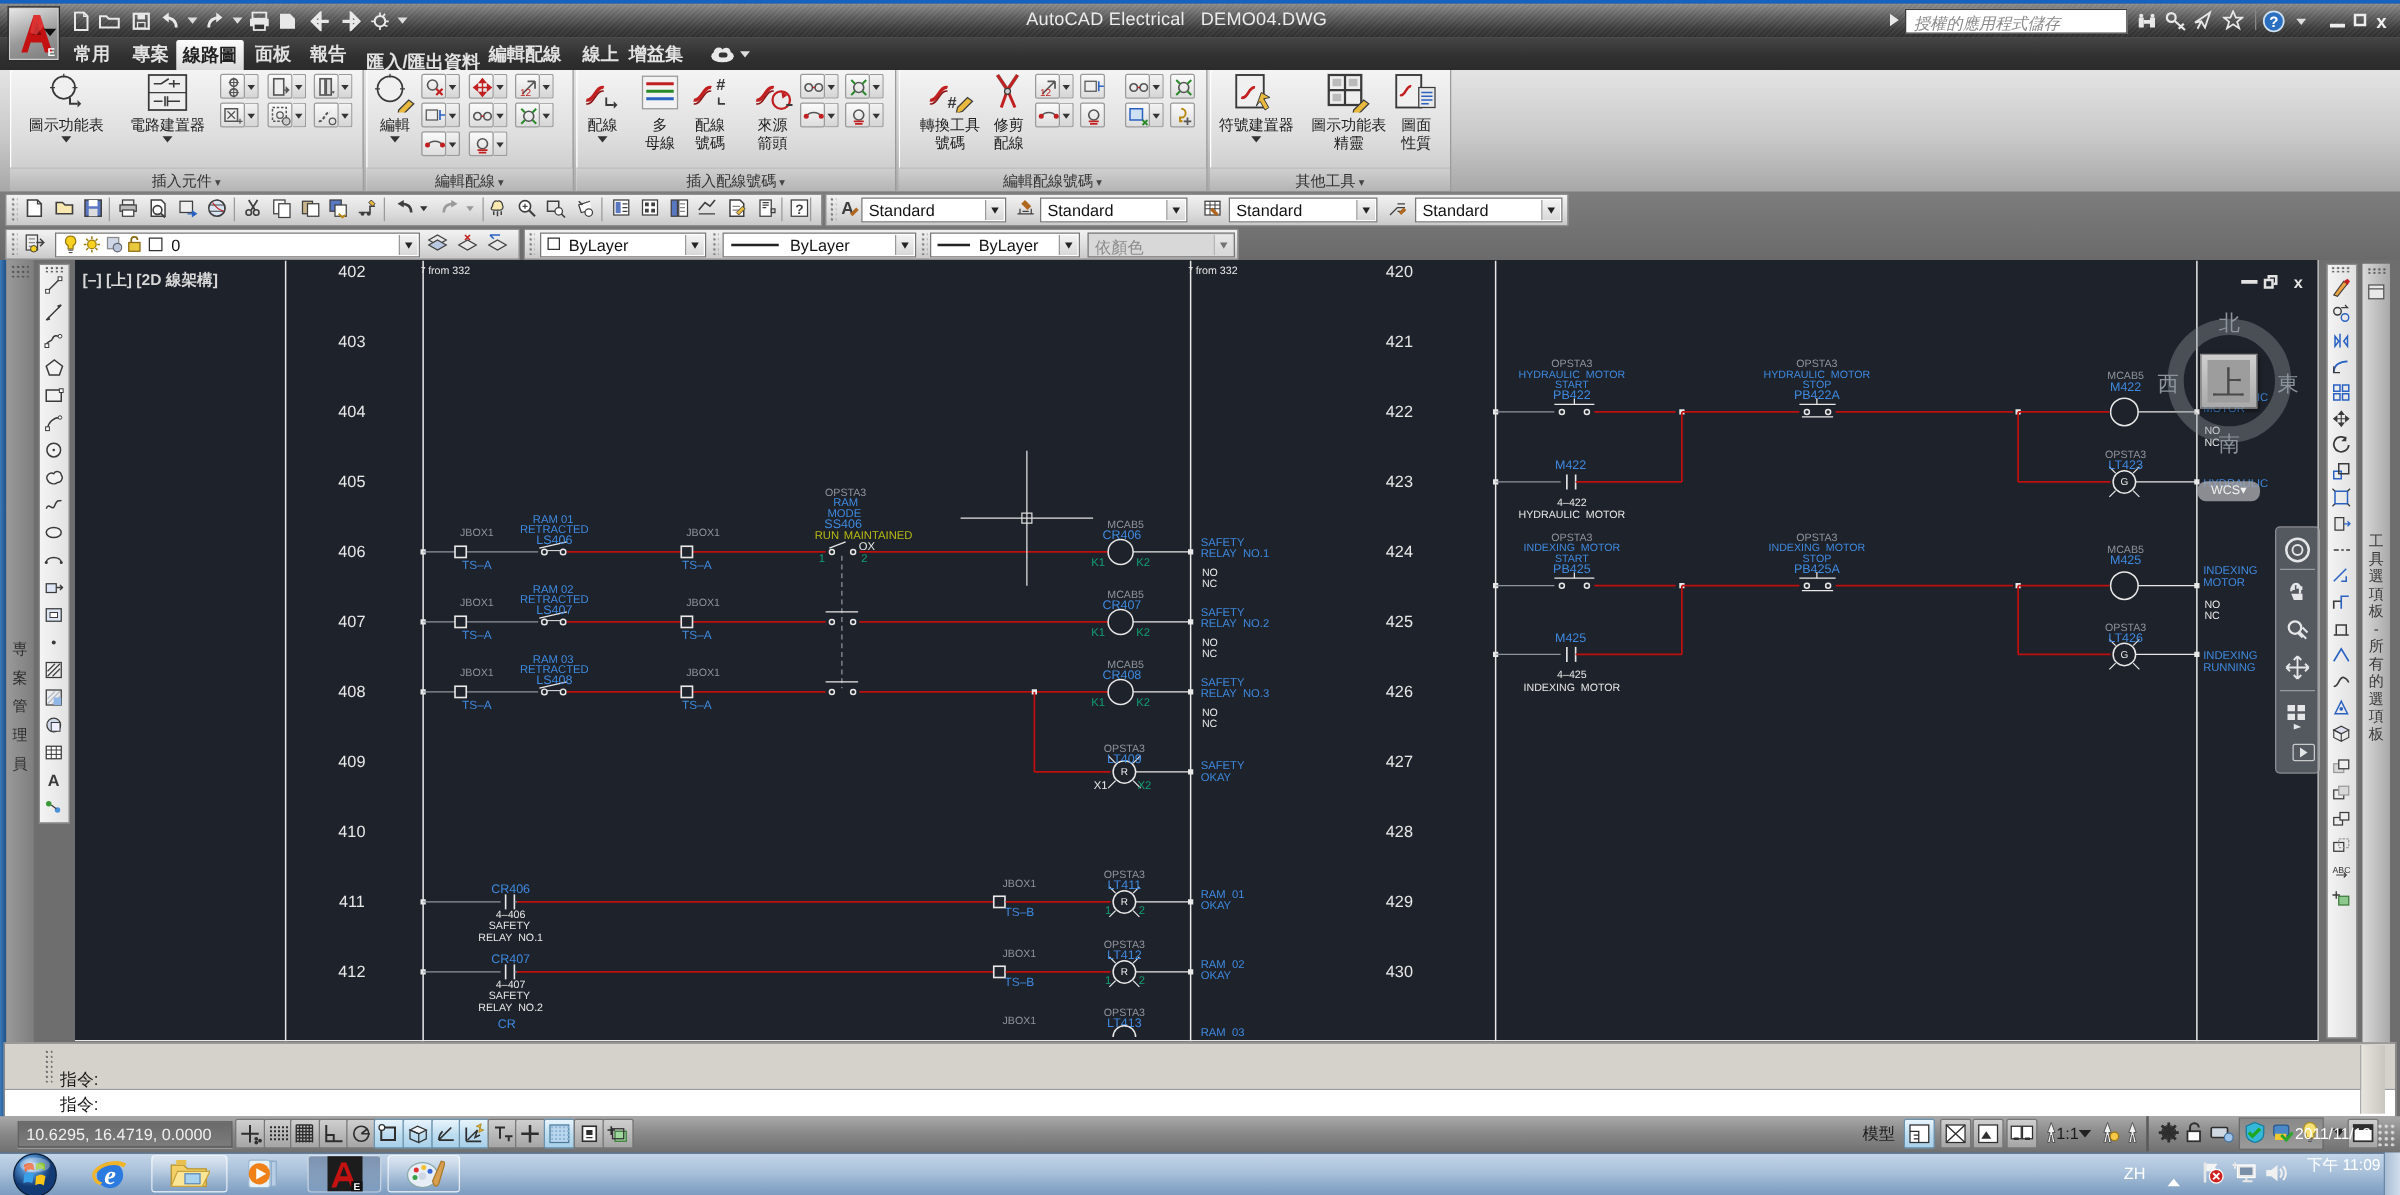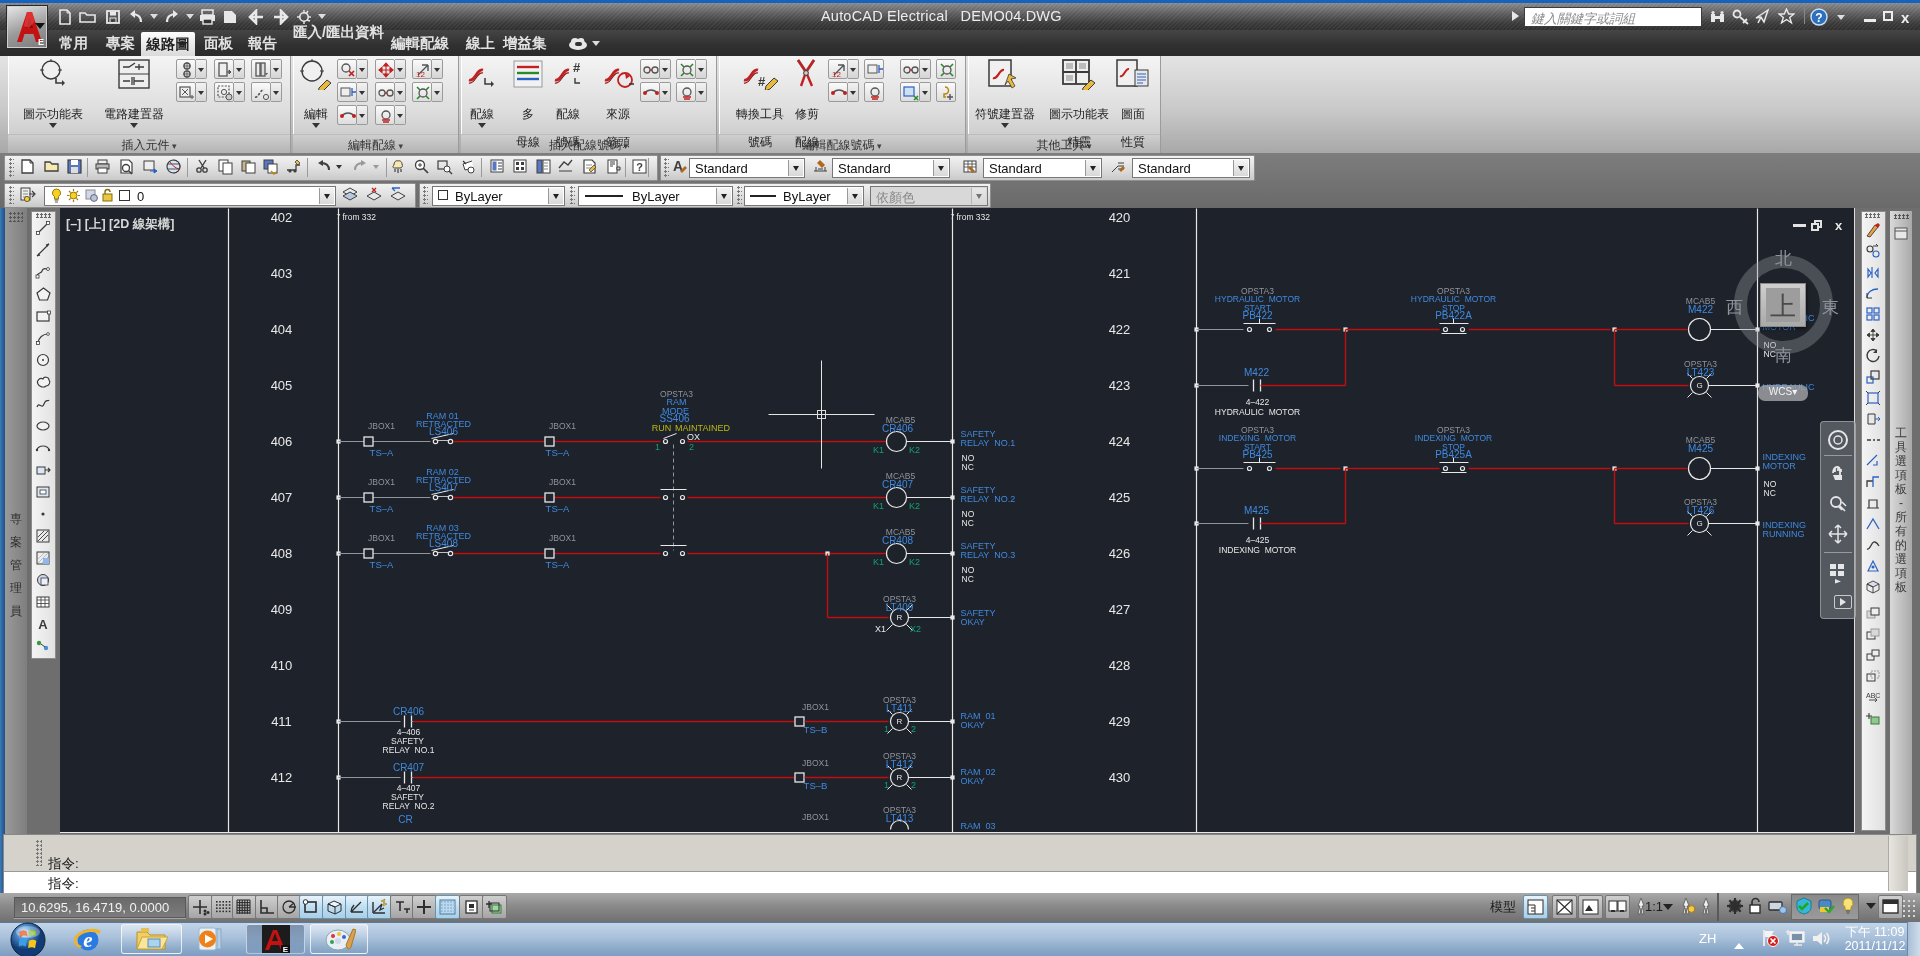--- a/index.html
+++ b/index.html
@@ -24,21 +24,21 @@
 .rtab{position:absolute;top:4px;color:#e2e2e2;font-size:14.5px;font-weight:bold}
 #activetab{left:141px;top:32px;width:54px;height:24px;background:linear-gradient(#fdfdfd,#e8e8e8 60%,#d9d9d9);color:#222;text-align:center;padding-top:3px;font-size:14.5px;font-weight:bold;border-radius:2px 2px 0 0}
 
 #ribbon{left:0;top:56px;width:1920px;height:97px;background:linear-gradient(#e4e4e4,#c9c9c9 55%,#a8a8a8)}
 #ribbon:after{content:"";position:absolute;left:0;bottom:-2px;width:100%;height:2px;background:#f5f5f5}
 .rgroup{position:absolute;top:0;height:97px;background:linear-gradient(#f4f4f4,#dedede 55%,#c3c3c3);border-right:1px solid #9b9b9b;box-shadow:inset 1px 0 0 #fff}
 .rglabel{position:absolute;left:0;bottom:0;width:100%;height:19px;background:linear-gradient(#cfcfcf,#b4b4b4);color:#333;font-size:12px;text-align:center;padding-top:2px;border-top:1px solid #bdbdbd}
 .rglabel:after{content:" ▾";font-size:9px;color:#444}
 .bigbtn{position:absolute;top:2px;text-align:center;color:#222;font-size:12px}
 .bigbtn .ic{margin:0 auto}
-.bigbtn .cap{line-height:13px;margin-top:15px}
+.bigbtn .cap{line-height:13px;margin-top:1px}
 .bigbtn .da{width:0;height:0;border:4px solid transparent;border-top:5px solid #333;margin:2px auto 0}
 .sbtn{position:absolute;width:20px;height:20px;background:linear-gradient(#fbfbfb,#ddd);border:1px solid #9a9a9a;border-radius:2px}
 .sbtn svg{position:absolute;left:1px;top:1px}
 .sarr{position:absolute;width:11px;height:20px;background:linear-gradient(#f2f2f2,#d5d5d5);border:1px solid #9a9a9a;border-left:none;border-radius:0 2px 2px 0}
 .sarr:after{content:"";position:absolute;left:2px;top:8px;border:3px solid transparent;border-top:4px solid #333}
 
 #trow{left:0;top:153px;width:1920px;height:55px;background:linear-gradient(#7d7d7d,#6a6a6a)}
 .tbar1{position:absolute;background:linear-gradient(#f2f2f2,#dcdcdc 60%,#c9c9c9);border:1px solid #8e8e8e;border-radius:1px}
 .grip{position:absolute;width:5px;top:3px;bottom:3px;background-image:radial-gradient(circle at 1.5px 1.5px,#777 1px,transparent 1.2px);background-size:4px 4px}
 .ti{position:absolute;top:3px;width:19px;height:19px}
@@ -158,21 +158,21 @@
       <svg width="36" height="38" viewBox="0 0 36 38">
         <path d="M8 34 18 4l5 0 10 30-6 0-2.5-8H15.5L13 34z" fill="#c41212"></path>
         <path d="M17 20h7l-3.5-11z" fill="#7d0b0b"></path>
         <path d="M18 4l5 0 3 9-6 7-5-2z" fill="#e84040" opacity=".7"></path>
       </svg>
       <span class="e">E</span>
       <span class="dn"></span>
     </div>
 <div id="ttl" class="abs">AutoCAD Electrical&nbsp;&nbsp;&nbsp;DEMO04.DWG</div>
 <div class="abs" style="left:1512px;top:11px;width:0;height:0;border:5px solid transparent;border-left:7px solid #e8e8e8"></div>
-<div id="icsearch" class="abs">鍵入關鍵字或詞組</div>
+<div id="icsearch" class="abs">授權的應用程式儲存</div>
 <div class="abs" style="left:1709px;top:8px"><svg width="17" height="17" viewBox="0 0 17 17">
         <path d="M2 6h4v8H2zM11 6h4v8h-4z" fill="#e8e8e8"></path>
         <path d="M6 8h5v3H6z" fill="#e8e8e8"></path>
         <circle cx="4" cy="4.5" r="1.6" fill="#e8e8e8"></circle>
         <circle cx="13" cy="4.5" r="1.6" fill="#e8e8e8"></circle>
       </svg></div>
 <div class="abs" style="left:1731px;top:8px"><svg width="19" height="18" viewBox="0 0 19 18">
         <circle cx="6" cy="6" r="3.5" fill="none" stroke="#e8e8e8" stroke-width="1.8"></circle>
         <path d="M9 9l8 7M14 13l2-2M12 15l2-2" stroke="#e8e8e8" stroke-width="1.8"></path>
       </svg></div>
@@ -190,21 +190,21 @@
 <div class="abs" style="left:1804px;top:8px;width:1px;height:16px;background:#888"></div>
 <div class="abs" style="left:1837px;top:15px;width:0;height:0;border:4px solid transparent;border-top:5px solid #ddd"></div>
 <div class="wbtn" style="left:1864px;top:10px;width:12px;height:3px;background:#ededed;top:19px"></div>
 <div class="wbtn" style="left:1883px;top:11px;width:10px;height:10px;border:2px solid #ededed"></div>
 <div class="wbtn" style="left:1901px;top:9px;font-size:15px;font-weight:bold">x</div>
 <div id="tabs" class="abs"></div>
 <div class="rtab" style="left:59px;top:34px">常用</div>
 <div class="rtab" style="left:106px;top:34px">專案</div>
 <div class="rtab" style="left:204px;top:34px">面板</div>
 <div class="rtab" style="left:248px;top:34px">報告</div>
-<div class="rtab" style="left:293px;top:23px">匯入/匯出資料</div>
+<div class="rtab" style="left:293px;top:40px">匯入/匯出資料</div>
 <div class="rtab" style="left:391px;top:34px">編輯配線</div>
 <div class="rtab" style="left:466px;top:34px">線上</div>
 <div class="rtab" style="left:503px;top:34px">增益集</div>
 <div id="activetab" class="abs">線路圖</div>
 <div class="abs" style="left:566px;top:36px"><svg width="24" height="14" viewBox="0 0 24 14">
         <ellipse cx="12" cy="9" rx="9" ry="5" fill="#e8e8e8"></ellipse>
         <circle cx="9" cy="6" r="4" fill="#e8e8e8"></circle>
         <circle cx="15" cy="5.5" r="3.4" fill="#e8e8e8"></circle>
         <rect x="9" y="6" width="7" height="4" fill="#333" rx="2"></rect>
       </svg></div>
@@ -1623,21 +1623,21 @@
         <rect x="5" y="4" width="14" height="10" fill="#e8e8e8" stroke="#fff"></rect>
         <rect x="7" y="6" width="10" height="6" fill="#7a90a8"></rect>
         <path d="M9 17h8M12 14v3" stroke="#e8e8e8" stroke-width="1.6"></path>
         <path d="M3 2v5M1 4h4" stroke="#e8e8e8" stroke-width="1.6"></path>
       </svg></div>
 <div class="abs" style="left:1810px;top:928px"><svg width="22" height="20" viewBox="0 0 22 20">
         <path d="M3 8v5h4l5 4V4L7 8z" fill="#f0f0f0"></path>
         <path d="M14 7a5 5 0 0 1 0 7M16.5 5a8 8 0 0 1 0 11" fill="none" stroke="#f0f0f0" stroke-width="1.7"></path>
       </svg></div>
 <div class="tray" style="left:1838px;top:924px;width:74px;text-align:center;font-size:12.5px">下午 11:09</div>
-<div class="tray" style="left:1836px;top:939px;width:78px;text-align:center;font-size:12.5px">2011/11/12</div>
+<div class="tray" style="left:1836px;top:900px;width:78px;text-align:left;font-size:12.5px">2011/11/12</div>
 <div class="abs" style="left:1907px;top:922px;width:13px;height:34px;background:linear-gradient(90deg,#aabfd4,#cfdded);border-left:1px solid #6a88a8"></div>
 <div class="ti" style="left:535px;top:158px"><svg width="17" height="17" viewBox="0 0 17 17">
         <rect x="2" y="2" width="5" height="13" fill="#5a77c2" stroke="#3f3f3f"></rect>
         <rect x="8" y="2" width="7" height="13" fill="#fff" stroke="#3f3f3f"></rect>
         <path d="M9 5h4M9 8h4M9 11h4" stroke="#888"></path>
       </svg></div>
     <div class="ti" style="left:581px;top:158px"><svg width="17" height="17" viewBox="0 0 17 17">
         <path d="M3 2h8l3 3v10H3z" fill="#fff" stroke="#3f3f3f" stroke-width="1.2"></path>
         <path d="M5 7h6M5 10h6" stroke="#888"></path>
         <path d="M8 12l5-5 2 2-5 5z" fill="#e8b93c" stroke="#3f3f3f" stroke-width=".7"></path>

